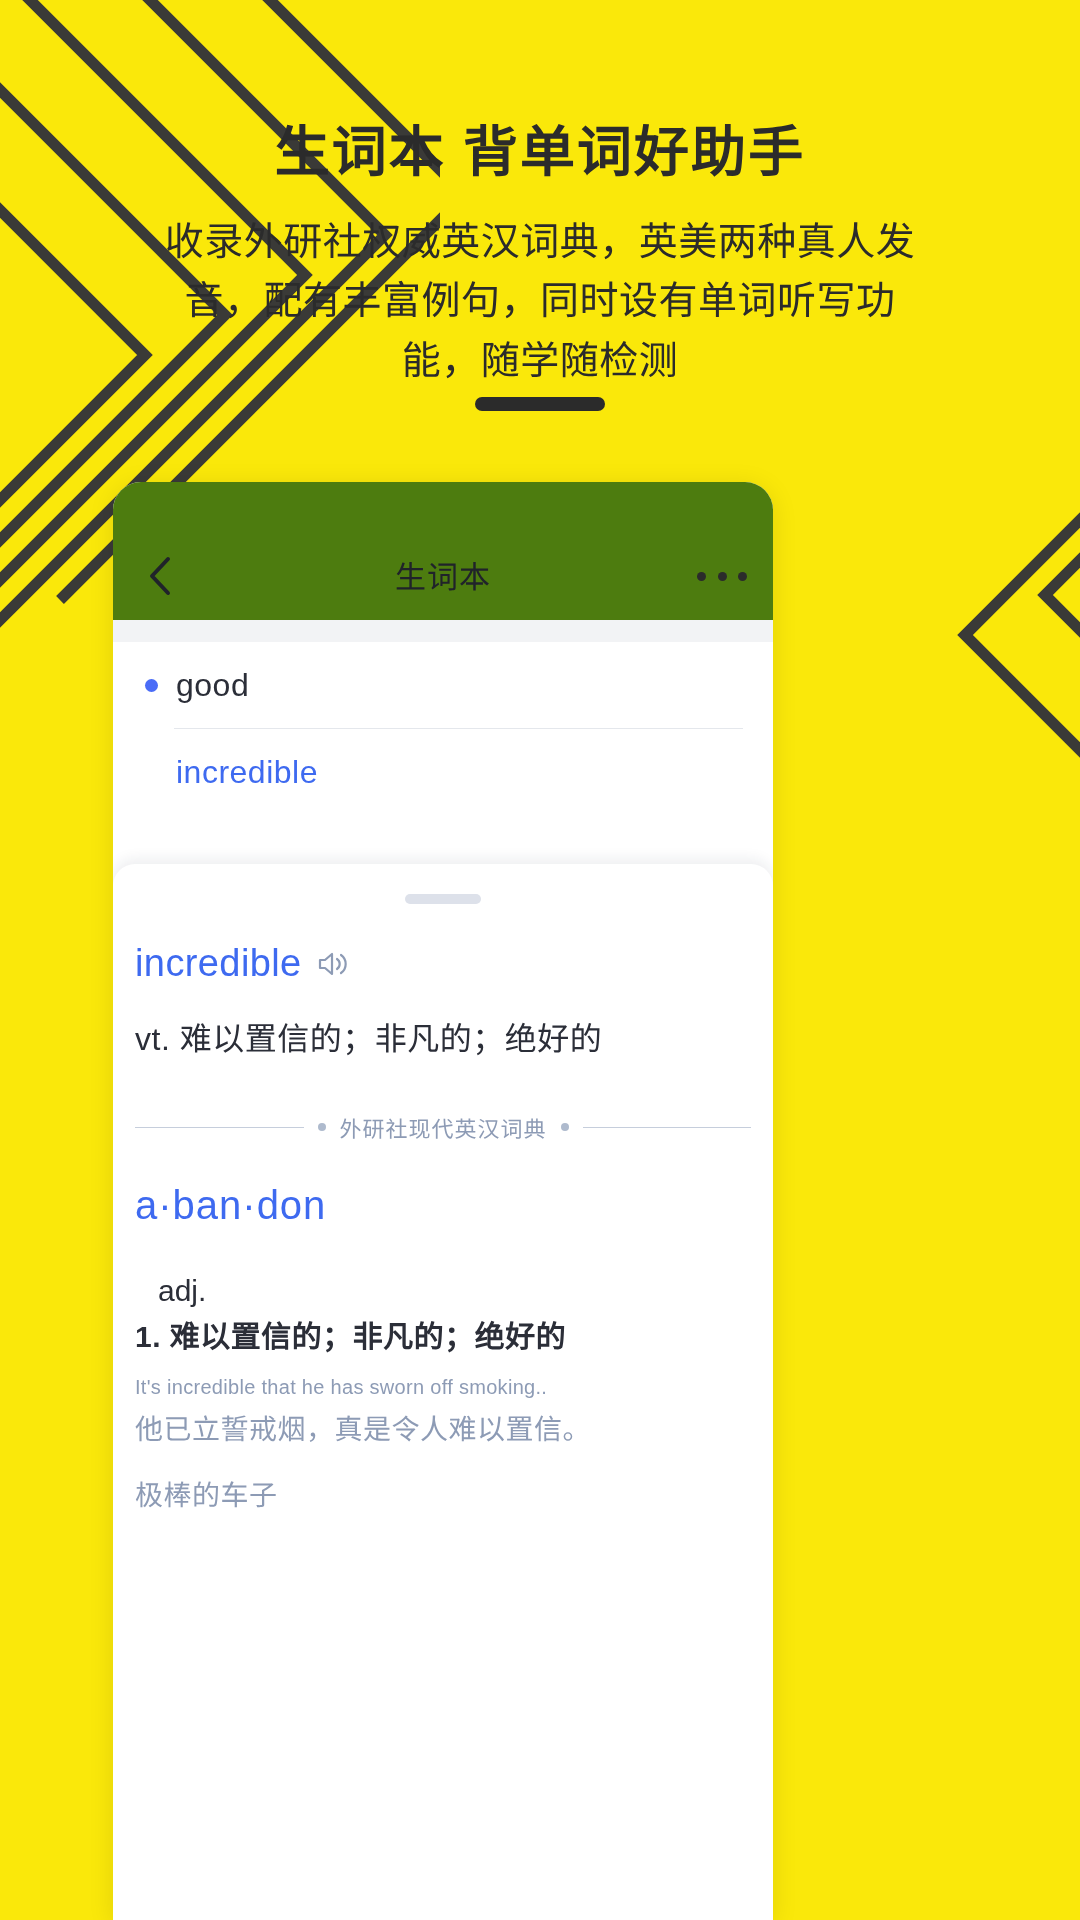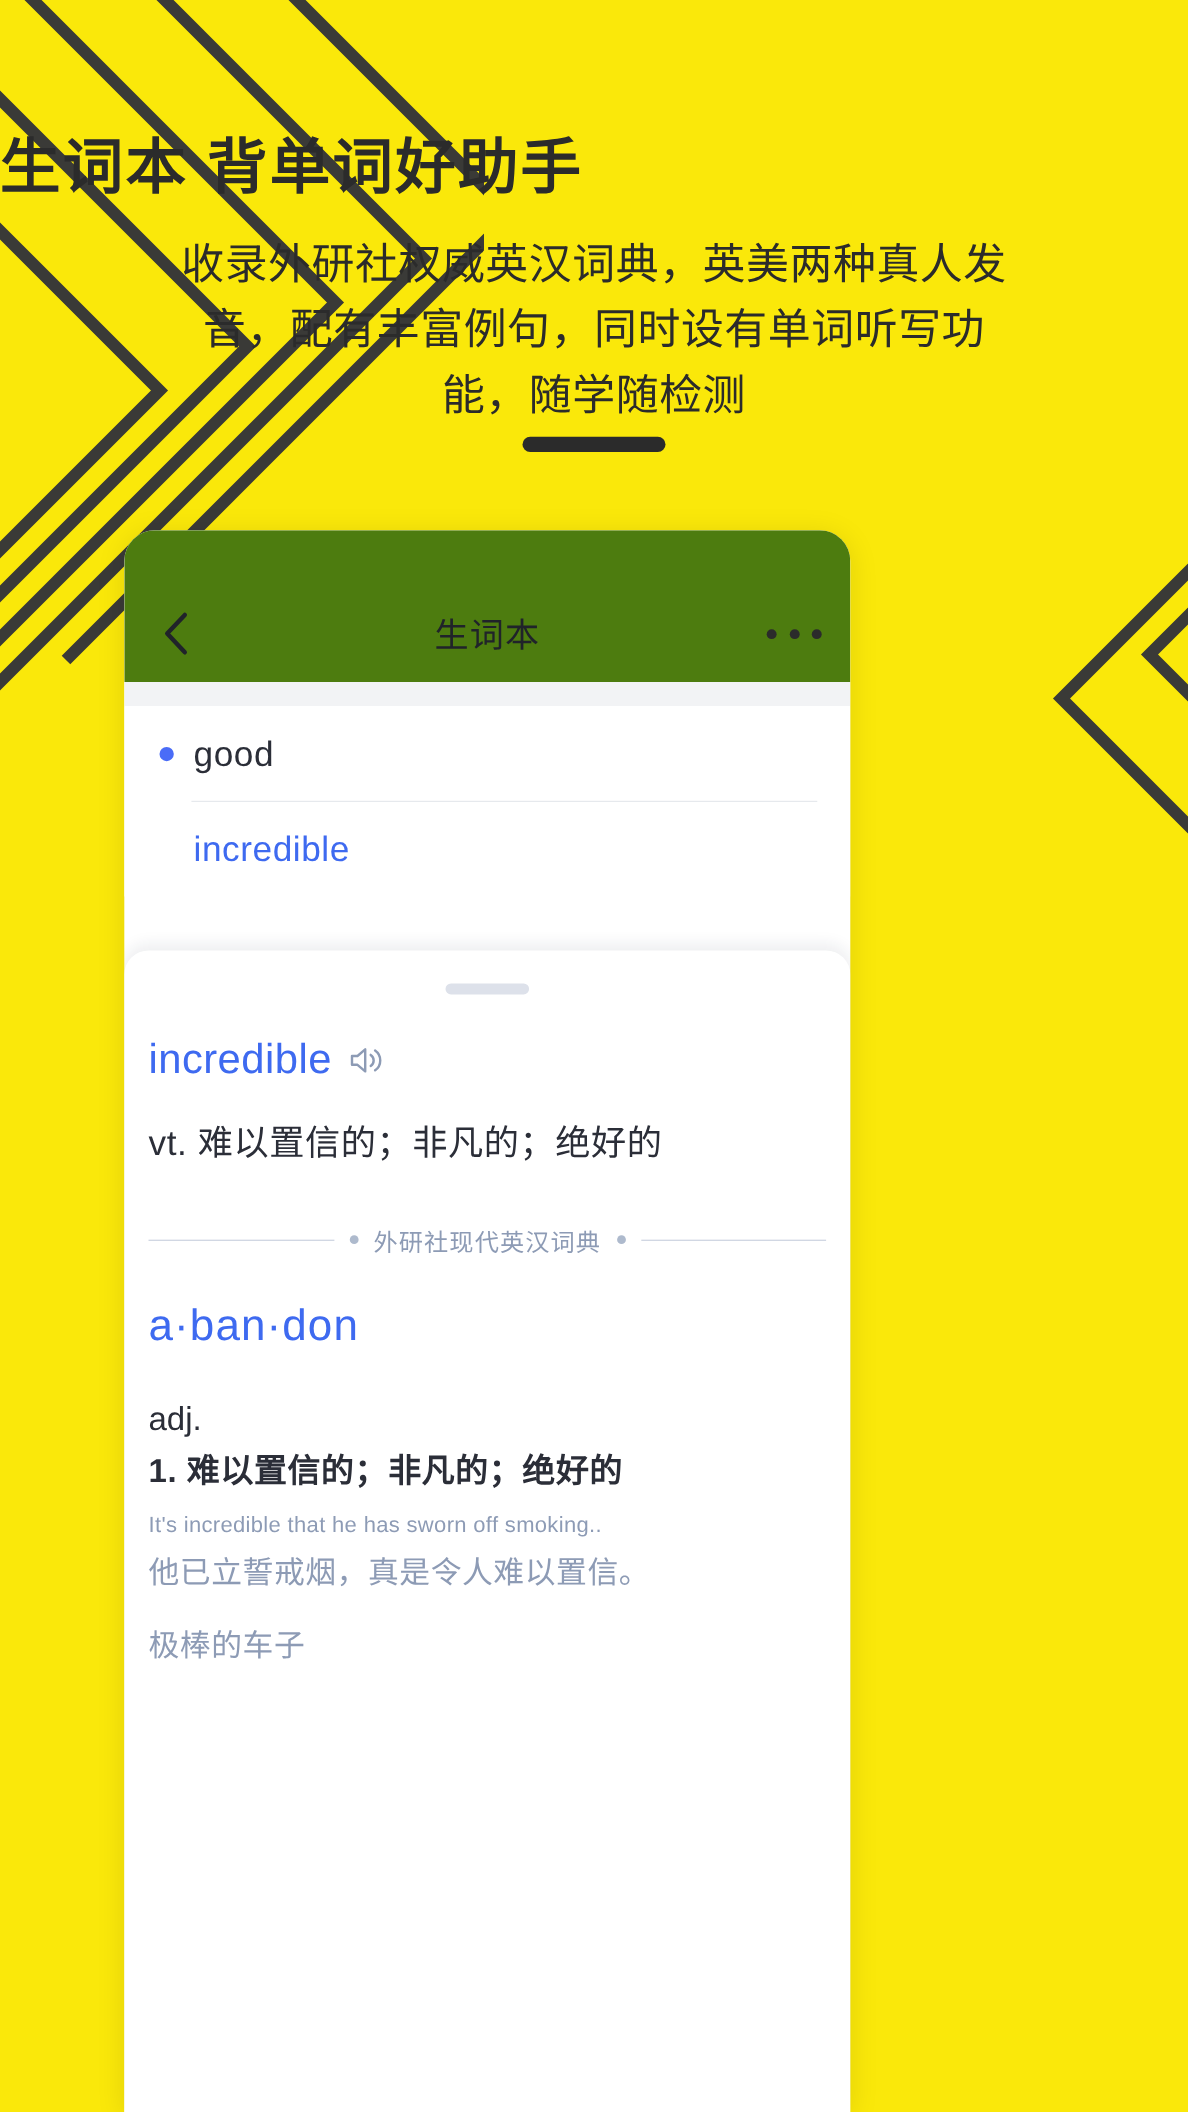--- a/index.html
+++ b/index.html
@@ -29,20 +29,21 @@
   }
   .chev-left { top: -30px; left: -120px; }
   .chev-right { top: 170px; right: -150px; }
 
   
   #headline {
     position: absolute;
     top: 118px;
     left: 0;
     width: 1080px;
+    text-align: center;
     font-size: 55px;
     font-weight: bold;
     letter-spacing: 2px;
     color: #2B2B2B;
     line-height: 1.25;
   }
   #subheadline {
     position: absolute;
     top: 212px;
     left: 160px;
@@ -289,20 +290,21 @@
   .pron-label {
     font-size: 29px;
     color: #8D9BB5;
     margin-right: 12px;
   }
 
   .pos {
     margin-top: 46px;
     font-size: 30px;
     color: #2B2E38;
+    margin-left: 23px;
   }
   .sense {
     margin-top: 4px;
     font-size: 30px;
     color: #2B2E38;
     letter-spacing: 0.5px;
     font-weight: bold;
   }
   .ex-en {
     margin-top: 20px;

